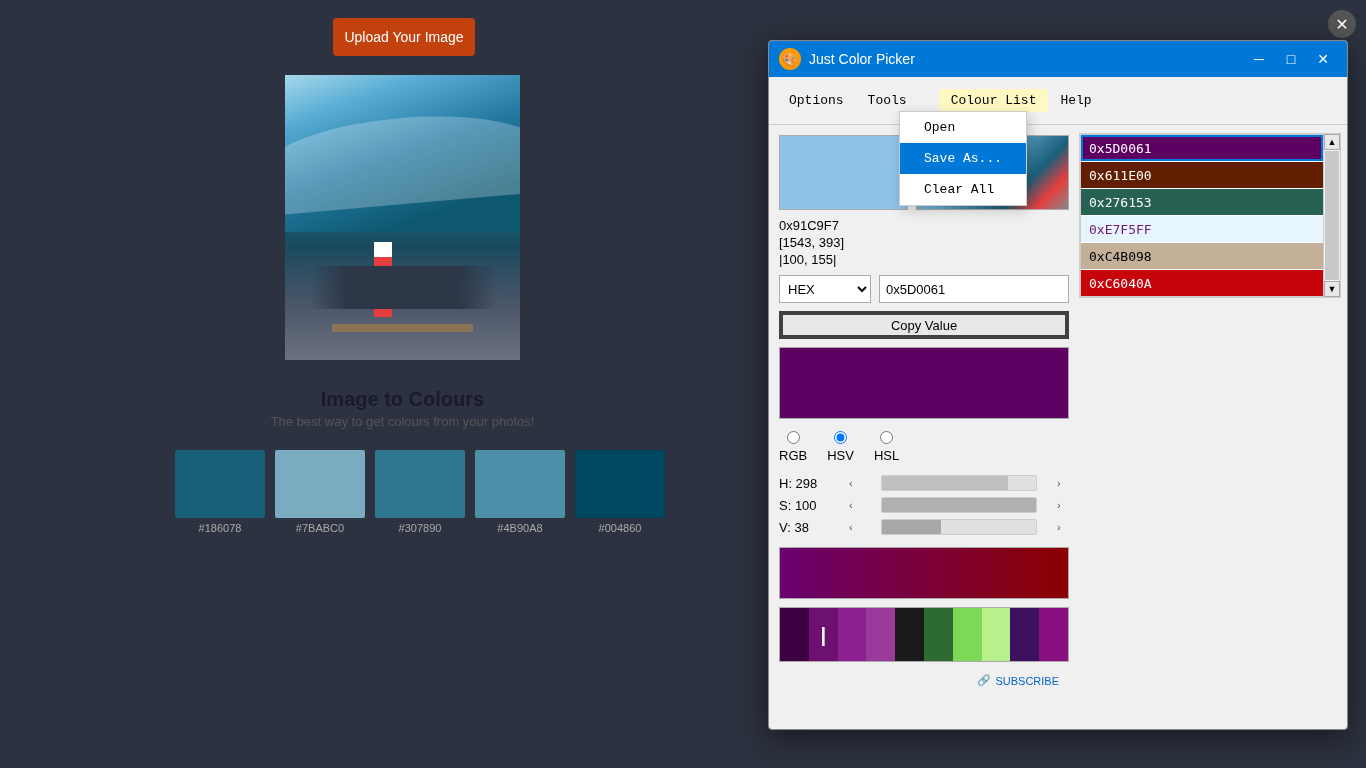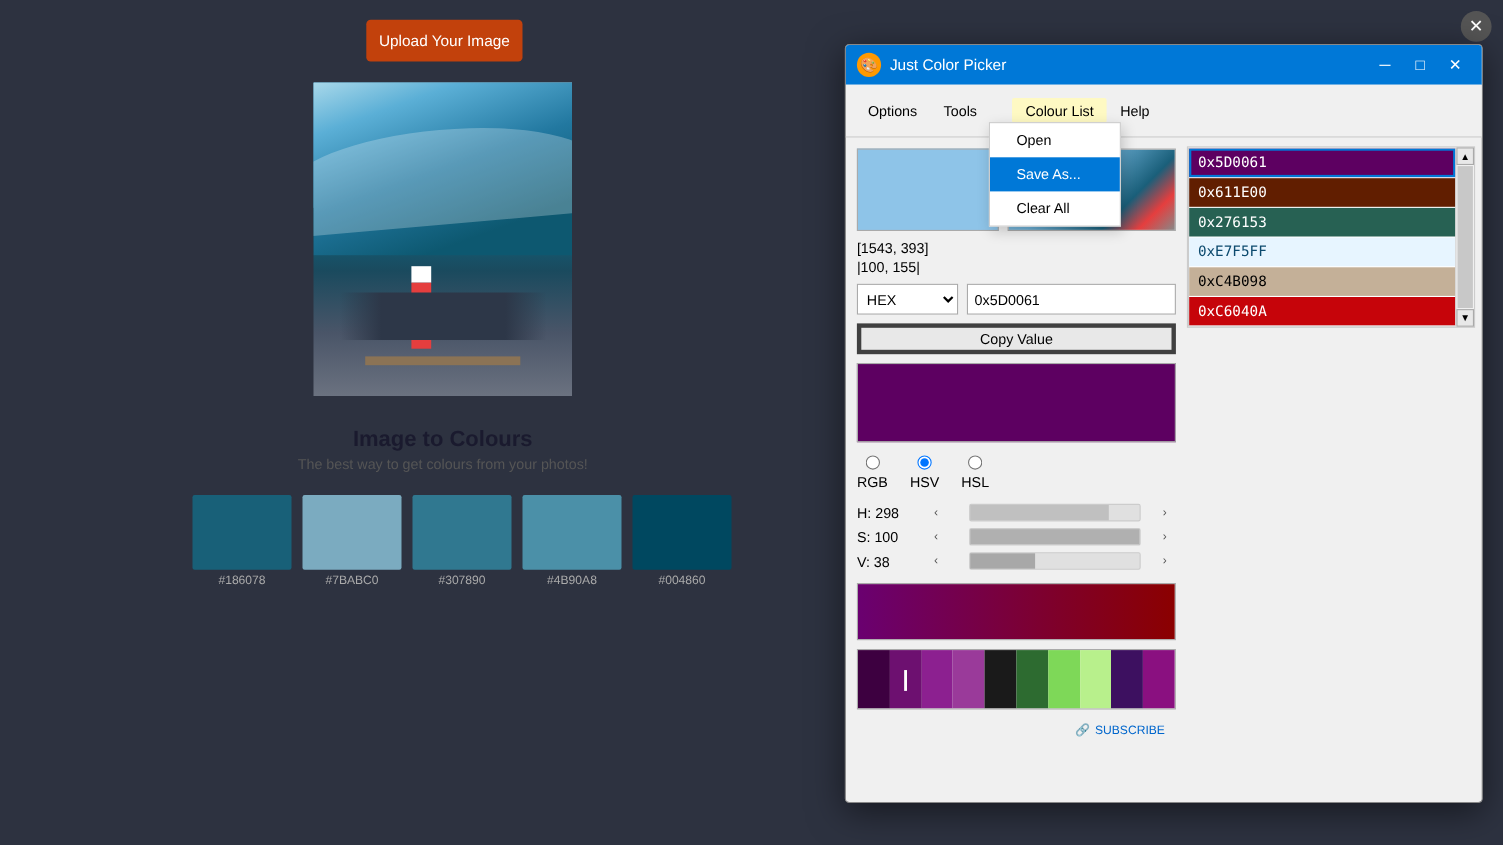--- a/index.html
+++ b/index.html
@@ -168,20 +168,21 @@
 
     
     .jcp-menubar {
       height: 48px;
       background: #f0f0f0;
       display: flex; align-items: center;
       padding: 0 8px;
       border-bottom: 1px solid #ccc;
       flex-shrink: 0;
       position: relative;
+      font-family: Liberation Mono, monospace;
     }
     .jcp-menu-item {
       padding: 4px 12px;
       cursor: pointer;
       font-size: 13px;
       color: #000;
       border-radius: 2px;
     }
     .jcp-menu-item.active { background: #fef9c3; margin-left: 20px; }
 
@@ -500,20 +501,21 @@
 
           <div class="preview-row">
             <div class="color-preview-box" style="background:#8ec4e8;"></div>
             <div class="sample-image">
               <div class="sample-image-overlay">ve As...</div>
               <div class="crosshair"></div>
             </div>
           </div>
 
           <div class="color-info">
+            <div class="color-info-text">0x91C9F7</div>
             <div class="color-info-text">[1543, 393]</div>
             <div class="color-info-text">|100, 155|</div>
           </div>
 
           <div class="format-row">
             <select class="format-select">
               <option>HEX</option>
               <option>RGB</option>
               <option>HSL</option>
             </select>
@@ -586,21 +588,21 @@
             <span>SUBSCRIBE</span>
           </div>
         </div>
 
         <div class="jcp-right">
           <div class="color-list-with-scroll">
             <div class="color-list" id="color-list-container">
                 <div class="color-list-item selected" style="background: rgb(93, 0, 97); color: rgb(255, 255, 255);">0x5D0061</div>
                 <div class="color-list-item" style="background: rgb(97, 30, 0); color: rgb(255, 255, 255);">0x611E00</div>
                 <div class="color-list-item" style="background: rgb(39, 97, 83); color: rgb(255, 255, 255);">0x276153</div>
-                <div class="color-list-item" style="background: rgb(231, 245, 255); color: #0c4a6e;">0xE7F5FF</div>
+                <div class="color-list-item" style="background: rgb(231, 245, 255); color: #701a75;">0xE7F5FF</div>
                 <div class="color-list-item" style="background: rgb(196, 176, 152); color: rgb(0, 0, 0);">0xC4B098</div>
                 <div class="color-list-item" style="background: rgb(198, 4, 10); color: rgb(255, 255, 255);">0xC6040A</div>
               </div>
             <div class="list-scrollbar">
               <div class="scroll-arrow">▲</div>
               <div class="scroll-thumb"></div>
               <div class="scroll-arrow">▼</div>
             </div>
           </div>
         </div>

